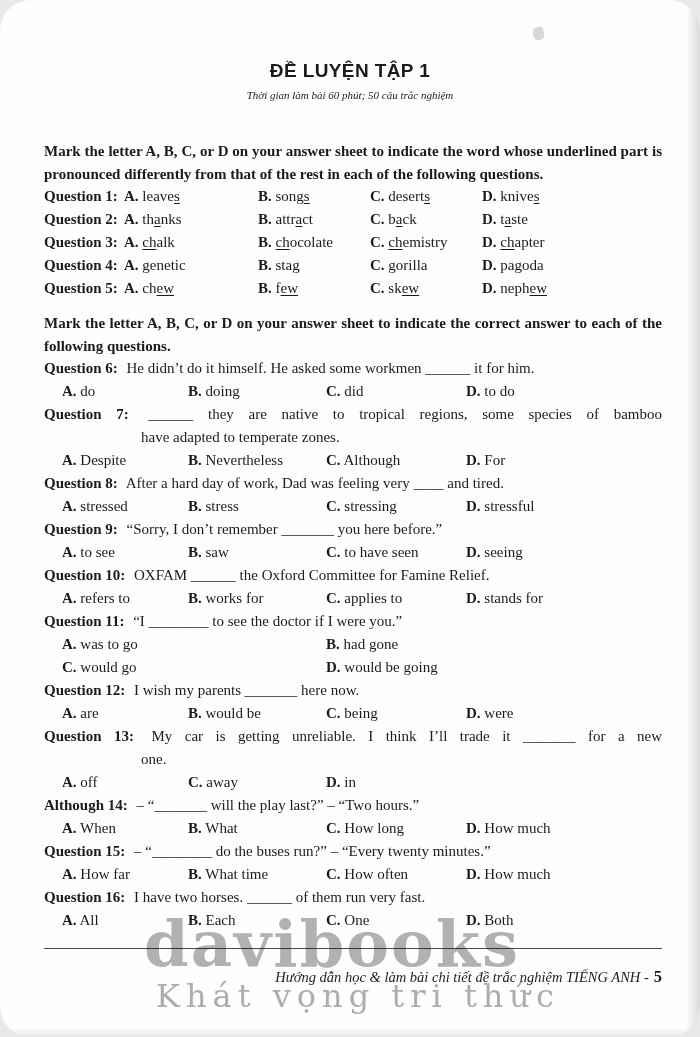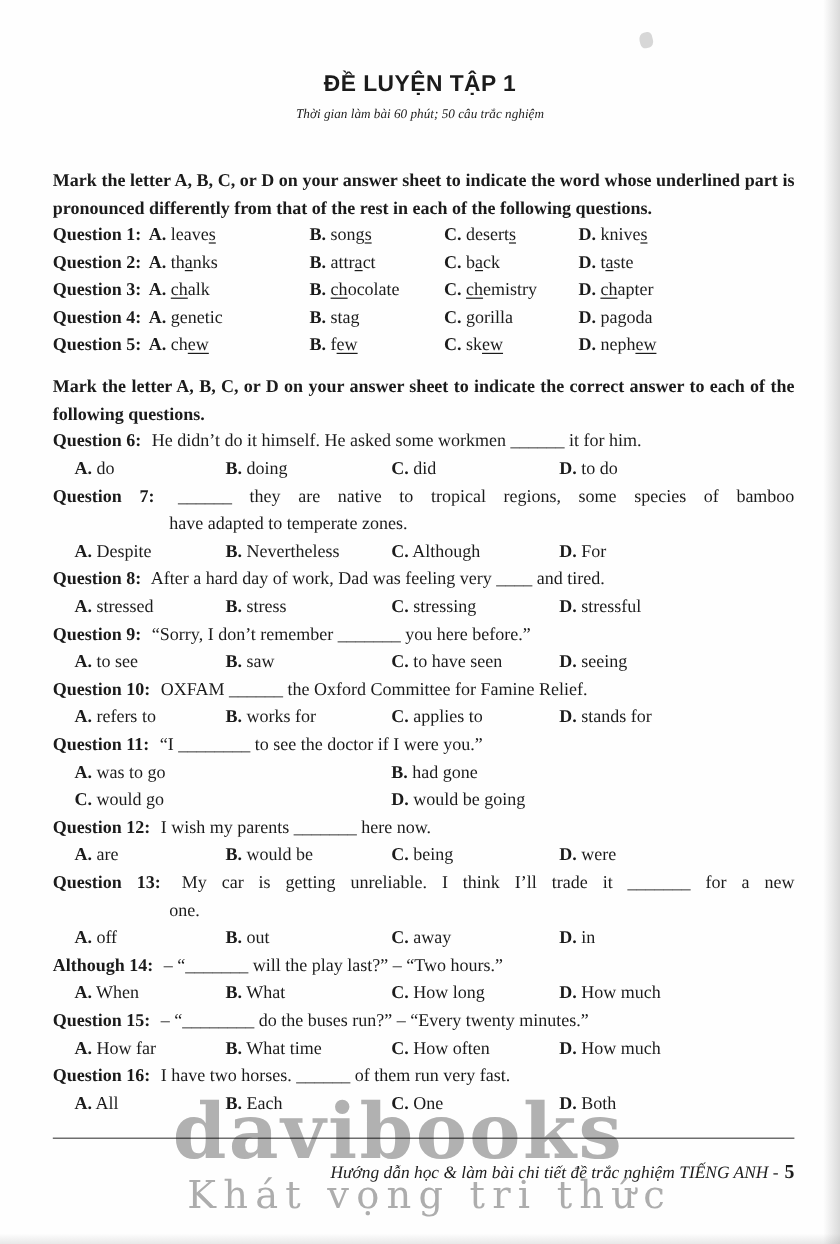--- a/index.html
+++ b/index.html
@@ -1,20 +1,20 @@
 <!DOCTYPE html>
 <html><head>
 <meta charset="utf-8">
 <style>
   * { margin:0; padding:0; box-sizing:border-box; }
   html,body { background:#e9e9e9; }
   body { font-family:"Liberation Serif","DejaVu Serif",serif; }
   .page {
     position:relative; width:700px; height:1037px; margin:0 auto;
-    background:#fefefe; color:#1b1b1b; overflow:hidden;
+    background:#fefefe; color:#1b1b1b; overflow:hidden;border-radius:31px;
   }
   .edge-right {
     position:absolute; top:0; right:0; width:14px; height:100%;
     background:linear-gradient(to right, rgba(90,90,90,0), rgba(90,90,90,0.22));
     pointer-events:none;
   }
   .edge-bottom {
     position:absolute; bottom:0; left:0; width:100%; height:9px;
     background:linear-gradient(to bottom, rgba(90,90,90,0), rgba(90,90,90,0.14));
     pointer-events:none;
@@ -160,21 +160,20 @@
       <div class="opts">
         <span><b class="letter">A.</b> are</span>
         <span><b class="letter">B.</b> would be</span>
         <span><b class="letter">C.</b> being</span>
         <span><b class="letter">D.</b> were</span>
       </div>
       <div class="q-line justify"><b class="q-label">Question 13:</b> My car is getting unreliable. I think I’ll trade it _______ for a new</div>
       <div class="q-line q-cont">one.</div>
       <div class="opts">
         <span><b class="letter">A.</b> off</span>
-        <span><b class="letter">B.</b> out</span>
         <span><b class="letter">C.</b> away</span>
         <span><b class="letter">D.</b> in</span>
       </div>
       <div class="q-line"><b class="q-label">Although 14:</b> – “_______ will the play last?” – “Two hours.”</div>
       <div class="opts">
         <span><b class="letter">A.</b> When</span>
         <span><b class="letter">B.</b> What</span>
         <span><b class="letter">C.</b> How long</span>
         <span><b class="letter">D.</b> How much</span>
       </div>

